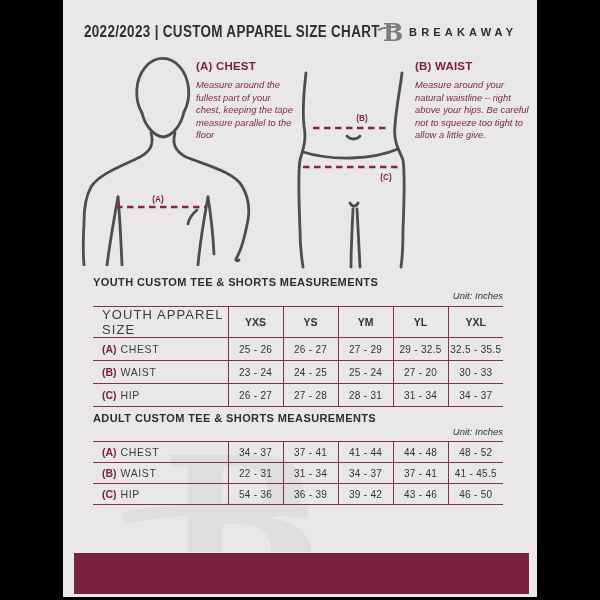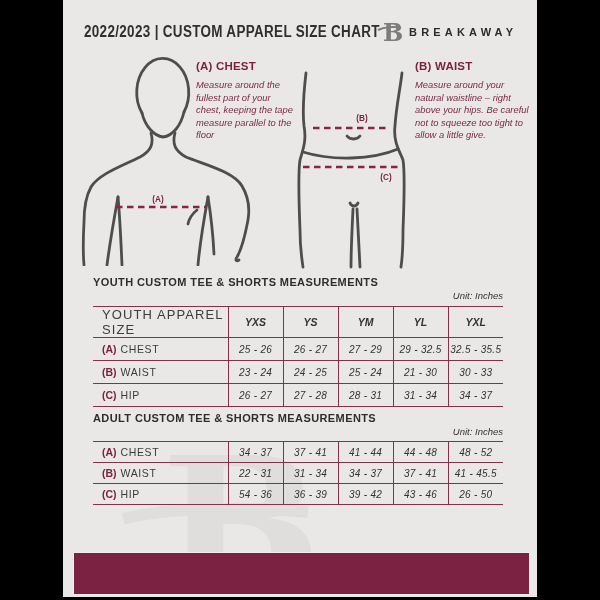--- a/index.html
+++ b/index.html
@@ -39,21 +39,21 @@
   .sec-unit  { position:absolute; left:30px; width:410px; text-align:right;
                font-size:9.5px; font-style:italic; color:#333; z-index:1; }
   #youth-title { top:276px; }  #youth-unit { top:290px; }
   #adult-title { top:412px; }  #adult-unit { top:426px; }
   
   table.size { position:absolute; left:30px; width:410px; border-collapse:collapse;
                table-layout:fixed; z-index:1; background:transparent; }
   #youth-table { top:306px; }
   #adult-table { top:441px; }
   .size th, .size td { border-top:1.5px solid #8a2e4e; border-bottom:1.5px solid #8a2e4e; padding:0; }
-  .size th + th, .size td + td { border-left:1.5px solid #8a2e4e;font-style:italic; }
+  .size th + th, .size td + td { border-left:1.5px solid #8a2e4e; }
   .size .c0 { width:135px; } .size .cv { width:55px; }
   .size .hdr th { height:26px; font-size:10.5px; font-weight:bold; color:#333; text-align:center; }
   .size th.lblh { font-size:13px; font-weight:normal; color:#3d3d3d;
                   letter-spacing:1.1px; text-align:left; padding-left:9px; }
   .size td { height:22px; font-size:10px; color:#333; text-align:center; letter-spacing:0.3px; }
   .size td.lbl { text-align:left; padding-left:9px; font-size:10.5px; letter-spacing:0.6px; color:#3b3b3b; }
   .size td.lbl .pfx { color:#7a1f3f; font-weight:bold; margin-right:4px; letter-spacing:0; }
   #adult-table .hdr th { height:24px; }
   #adult-table td { height:20px; }
   
@@ -145,21 +145,21 @@
       <td>26 - 27</td>
       <td>27 - 29</td>
       <td>29 - 32.5</td>
       <td>32.5 - 35.5</td>
     </tr>
     <tr>
       <td class="lbl"><span class="pfx">(B)</span><span>WAIST</span></td>
       <td>23 - 24</td>
       <td>24 - 25</td>
       <td>25 - 24</td>
-      <td>21 - 30</td>
+      <td>27 - 20</td>
       <td>30 - 33</td>
     </tr>
     <tr>
       <td class="lbl"><span class="pfx">(C)</span><span>HIP</span></td>
       <td>26 - 27</td>
       <td>27 - 28</td>
       <td>28 - 31</td>
       <td>31 - 34</td>
       <td>34 - 37</td>
     </tr>
@@ -193,20 +193,20 @@
       <td>34 - 37</td>
       <td>37 - 41</td>
       <td>41 - 45.5</td>
     </tr>
     <tr>
       <td class="lbl"><span class="pfx">(C)</span><span>HIP</span></td>
       <td>54 - 36</td>
       <td>36 - 39</td>
       <td>39 - 42</td>
       <td>43 - 46</td>
-      <td>26 - 50</td>
+      <td>46 - 50</td>
     </tr>
   </tbody>
     </table>
 
   <div class="footer-bar"></div>
 
 </div>
 
 </body></html>

